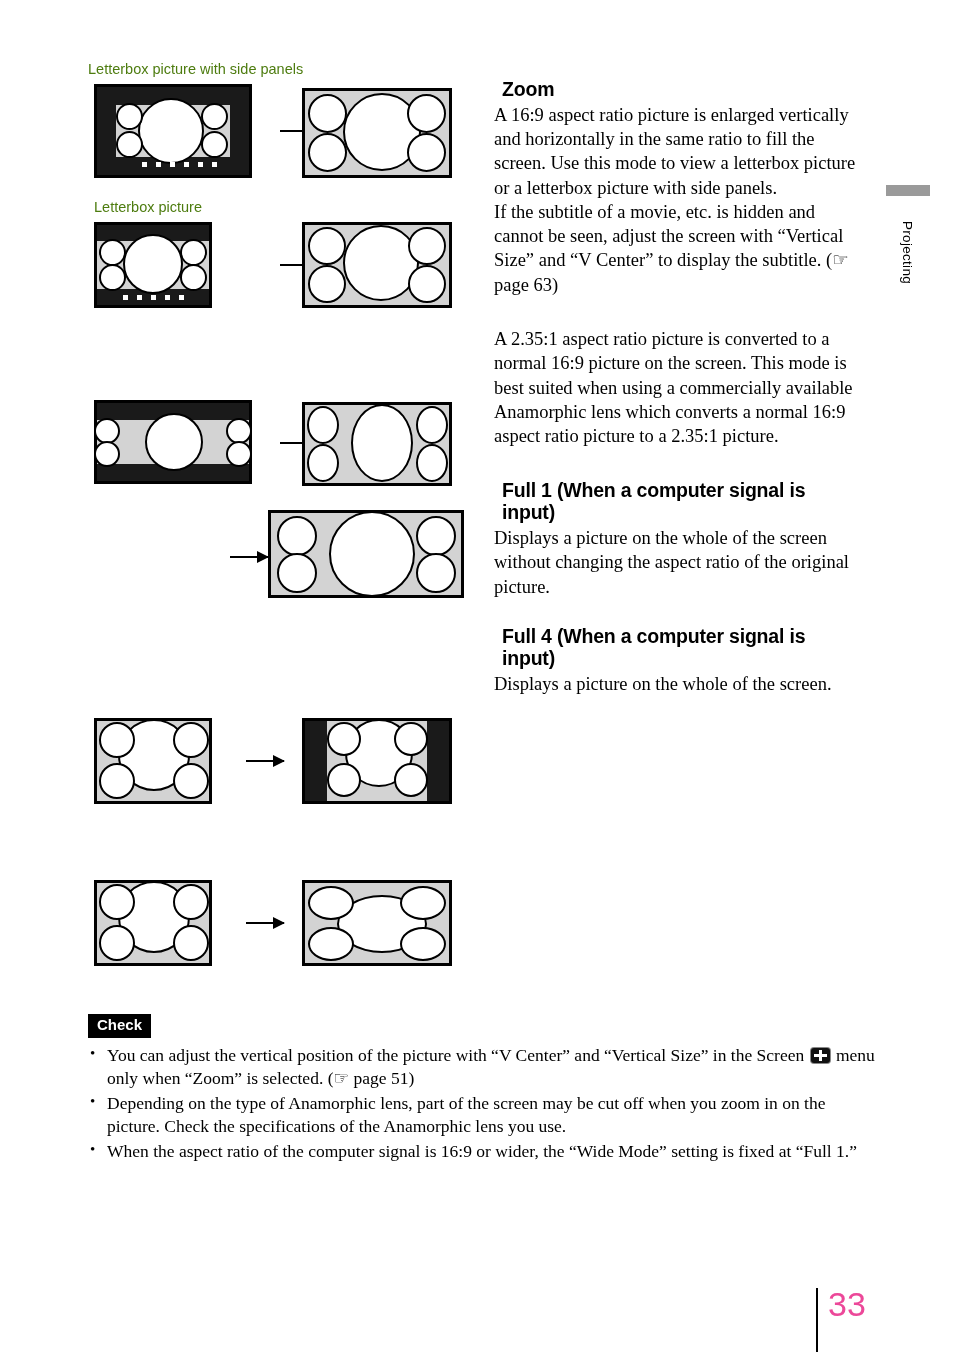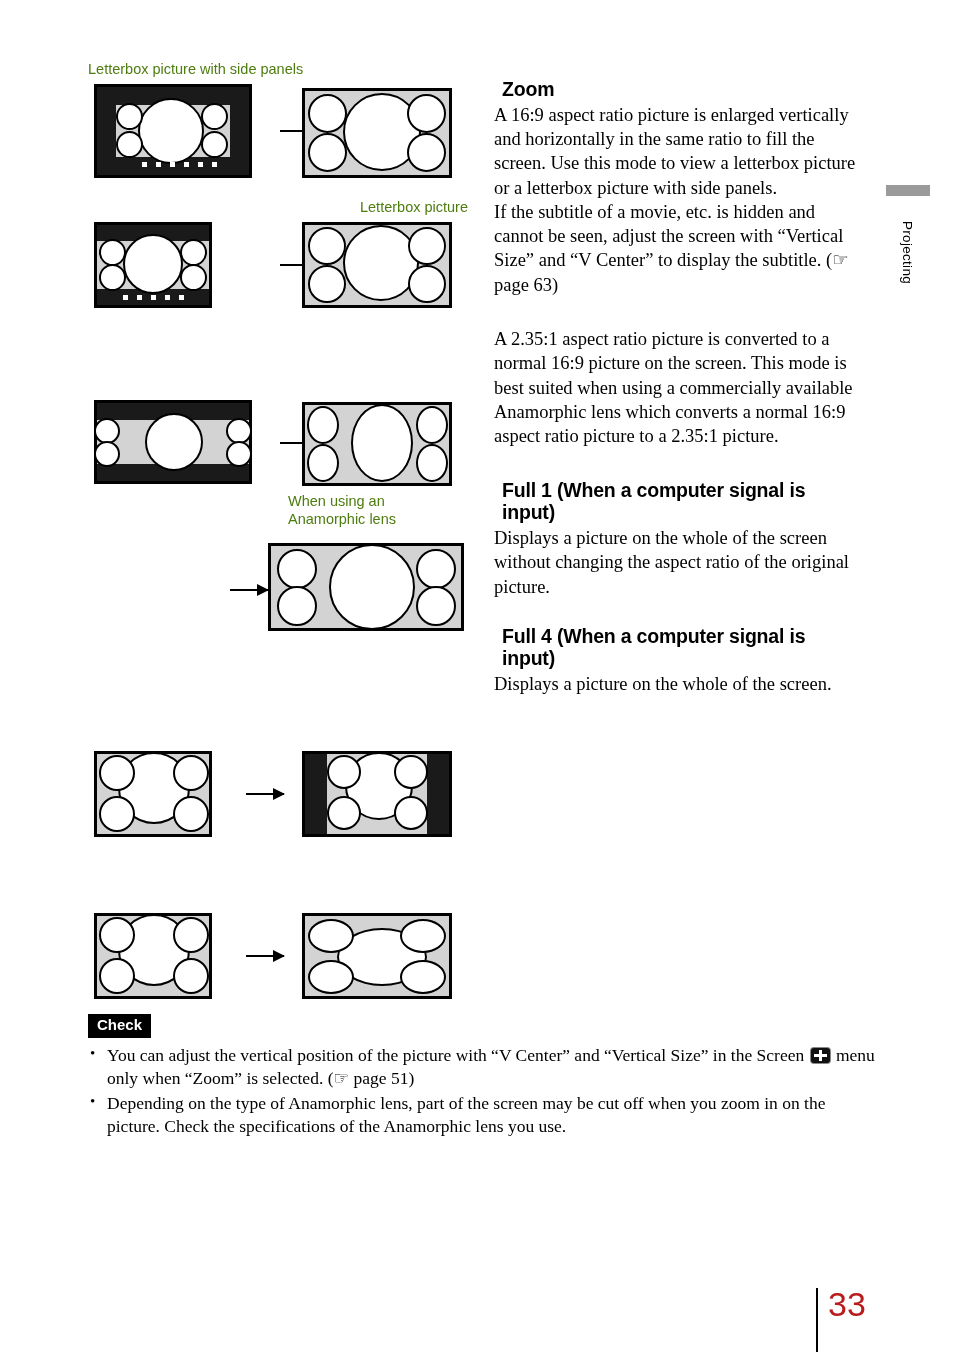--- a/index.html
+++ b/index.html
@@ -92,21 +92,21 @@
   }
   .menu-icon:after {
     content:""; position:absolute; left:8px; top:2px; width:3px; height:11px; background:#fff;
   }
 
   
   .pagenum-rule { position:absolute; left:816px; top:1288px; width:2px; height:64px; background:#000; }
   .pagenum {
     position:absolute; left:828px; top:1285px;
     font-family:"Liberation Sans", sans-serif;
-    font-size:34px; font-weight:normal; color:#b91c1c;
+    font-size:34px; font-weight:normal; color:#ec4899;
   }
 </style>
 </head>
 <body>
 
 <div class="page">
 
   <div class="side-tab">
     <div class="side-tab-bar"></div>
     <div class="side-tab-label">Projecting</div>
@@ -140,21 +140,21 @@
 
       <div class="tv" style="left:214px; top:4px; width:150px; height:90px;">
         <div class="circ" style="left:38px; top:2px; width:78px; height:78px;"></div>
         <div class="circ" style="left:3px; top:3px; width:39px; height:39px;"></div>
         <div class="circ" style="left:3px; top:42px; width:39px; height:39px;"></div>
         <div class="circ" style="left:102px; top:3px; width:39px; height:39px;"></div>
         <div class="circ" style="left:102px; top:42px; width:39px; height:39px;"></div>
       </div>
     </div>
 
-    <div class="caption" style="margin-top:14px; margin-left:22px;text-align:right;">Letterbox picture</div>
+    <div class="caption" style="margin-top:14px; margin-left:6px;">Letterbox picture</div>
 
     <div class="figrow" style="height:100px; margin-top:6px;">
       <div class="tv black" style="left:6px; top:0; width:118px; height:86px;">
         <div class="band" style="left:0px; top:16px; width:112px; height:48px;"></div>
         <div class="circ" style="left:26px; top:9px; width:60px; height:60px;"></div>
         <div class="circ" style="left:2px; top:14px; width:27px; height:27px;"></div>
         <div class="circ" style="left:2px; top:39px; width:27px; height:27px;"></div>
         <div class="circ" style="left:83px; top:14px; width:27px; height:27px;"></div>
         <div class="circ" style="left:83px; top:39px; width:27px; height:27px;"></div>
         <div class="dot" style="left:26px; top:70px;"></div>
@@ -189,24 +189,20 @@
 
       <div class="tv" style="left:214px; top:2px; width:150px; height:84px;">
         <div class="circ" style="left:46px; top:-1px; width:62px; height:78px;"></div>
         <div class="circ" style="left:2px; top:1px; width:32px; height:38px;"></div>
         <div class="circ" style="left:2px; top:39px; width:32px; height:38px;"></div>
         <div class="circ" style="left:111px; top:1px; width:32px; height:38px;"></div>
         <div class="circ" style="left:111px; top:39px; width:32px; height:38px;"></div>
       </div>
     </div>
 
-    <div class="caption" style="margin-top:-4px; margin-left:200px;">
-      <div>When using an</div>
-      <div>Anamorphic lens</div>
-    </div>
 
     <div class="figrow" style="height:100px; margin-top:12px;">
       <div class="arrow" style="left:142px; top:48px; width:38px;"></div>
 
       <div class="tv" style="left:180px; top:2px; width:196px; height:88px;">
         <div class="circ" style="left:58px; top:-2px; width:86px; height:86px;"></div>
         <div class="circ" style="left:6px; top:3px; width:40px; height:40px;"></div>
         <div class="circ" style="left:6px; top:40px; width:40px; height:40px;"></div>
         <div class="circ" style="left:145px; top:3px; width:40px; height:40px;"></div>
         <div class="circ" style="left:145px; top:40px; width:40px; height:40px;"></div>
@@ -280,19 +276,20 @@
 
   <div class="notes">
     <div class="notes-badge">Check</div>
     <ul class="notes-list">
       <li>
         <span>You can adjust the vertical position of the picture with “V Center” and “Vertical Size” in the Screen</span>
         <span class="menu-icon"></span>
         <span>menu only when “Zoom” is selected. (☞ page 51)</span>
       </li>
       <li>Depending on the type of Anamorphic lens, part of the screen may be cut off when you zoom in on the picture. Check the specifications of the Anamorphic lens you use.</li>
+      <li>When the aspect ratio of the computer signal is 16:9 or wider, the “Wide Mode” setting is fixed at “Full 1.”</li>
     </ul>
   </div>
 
   <div class="pagenum-rule"></div>
   <div class="pagenum">33</div>
 
 </div>
 
 </body></html>

